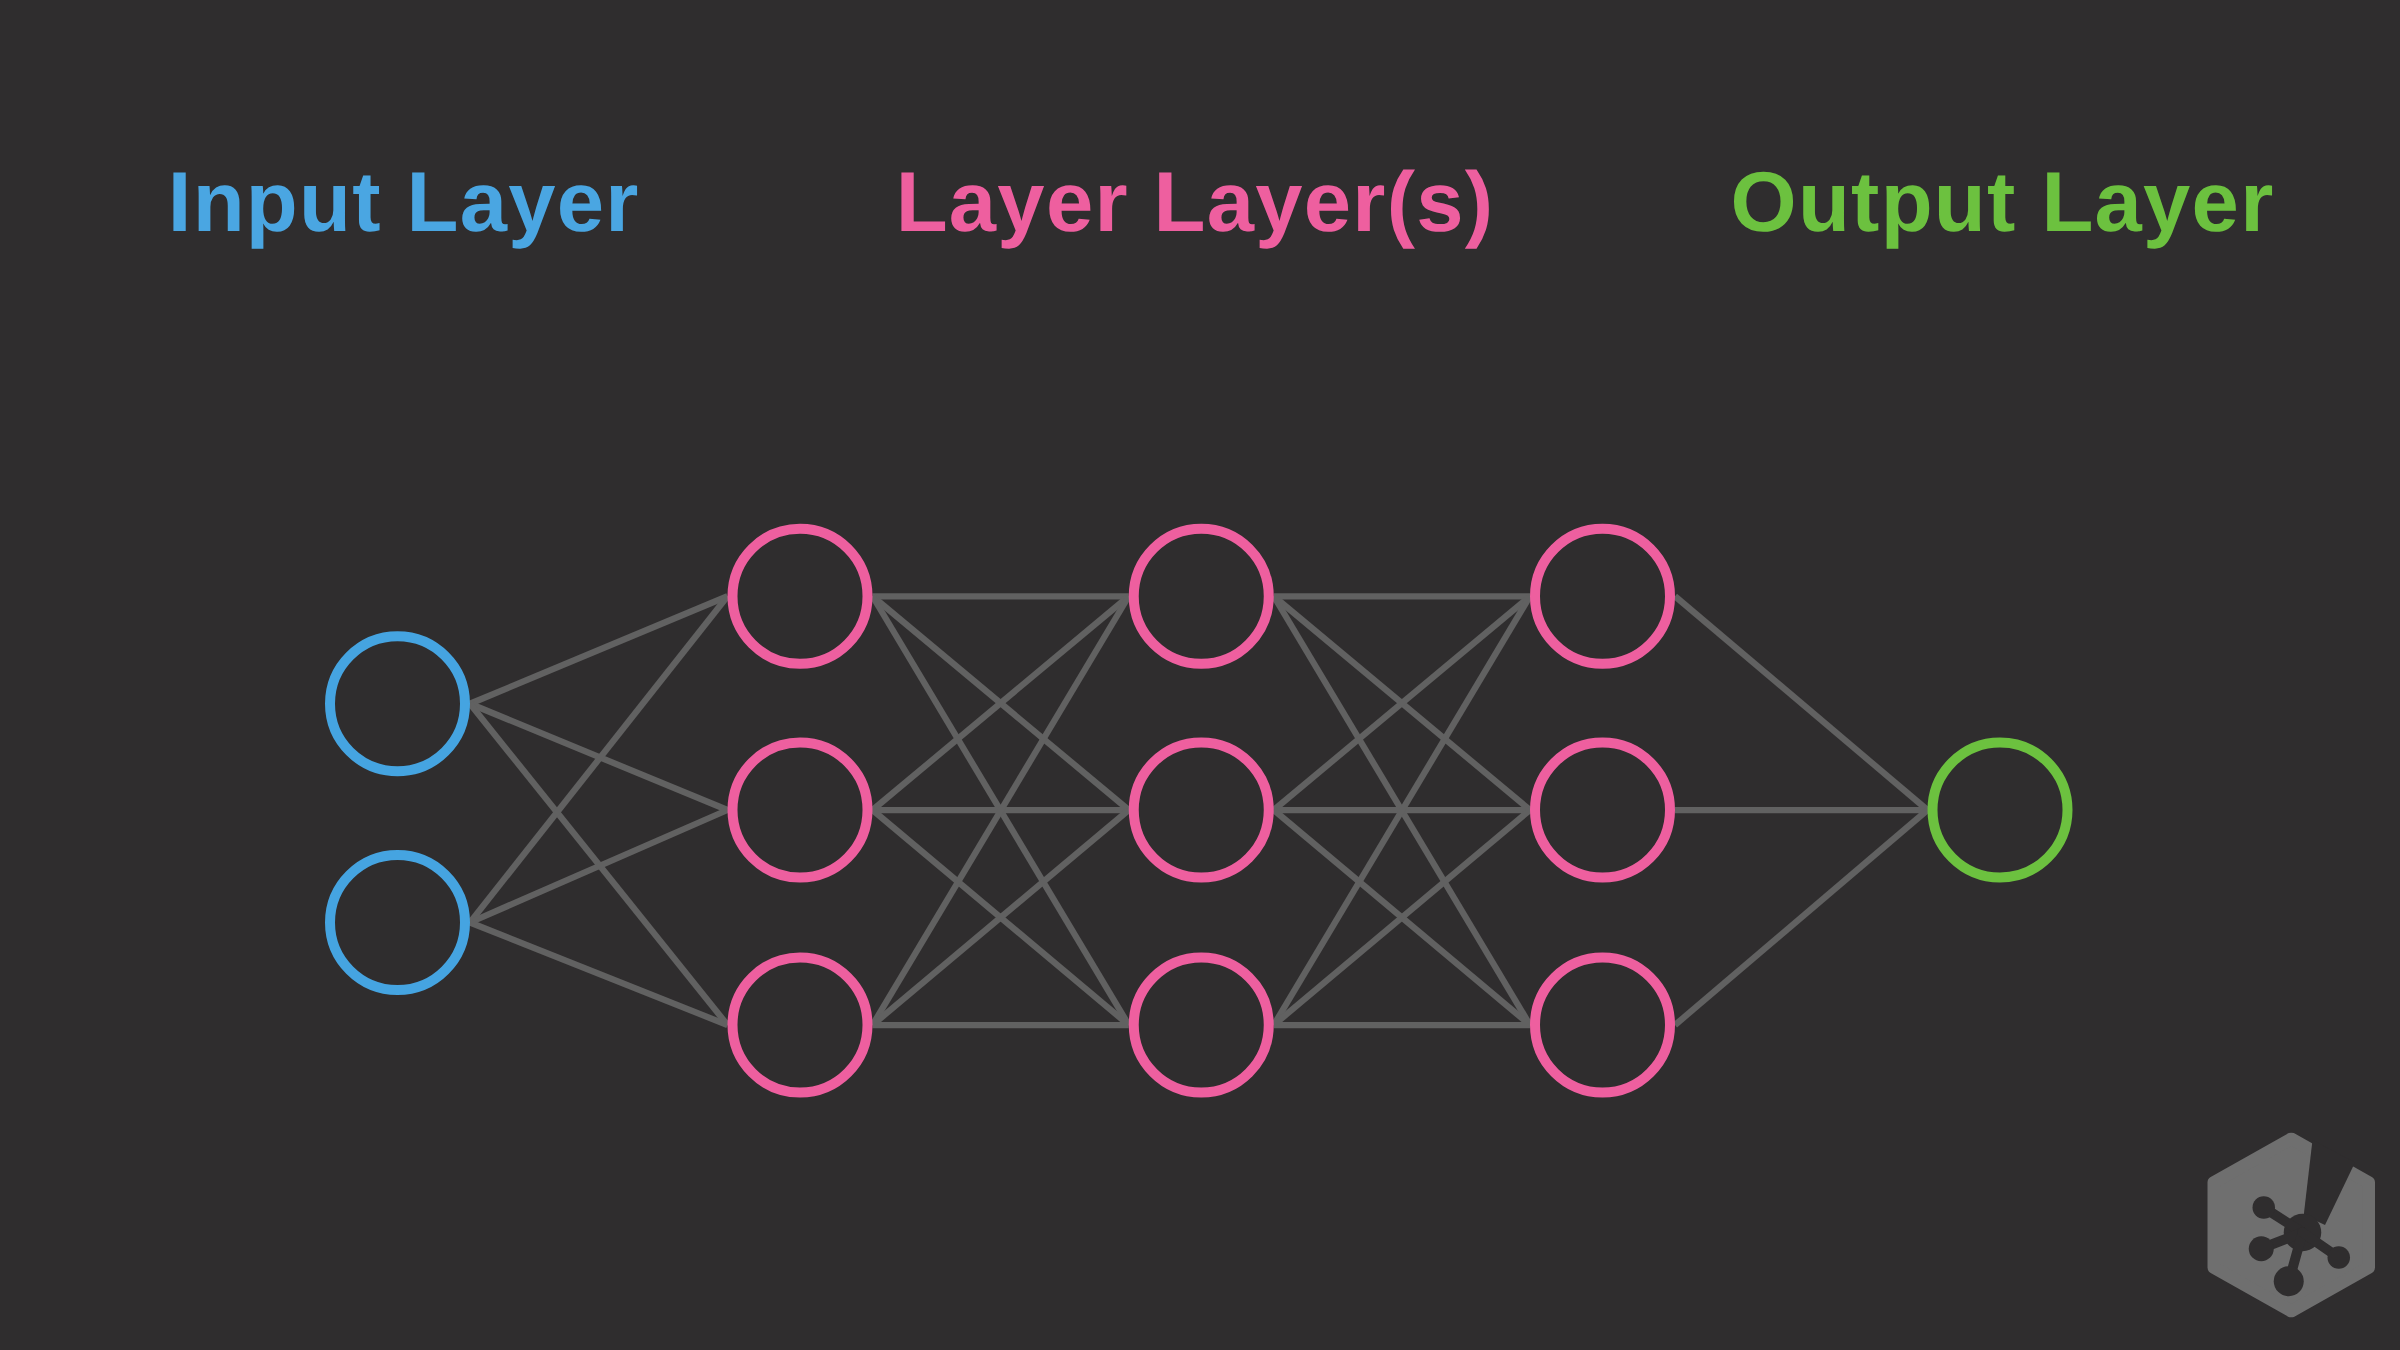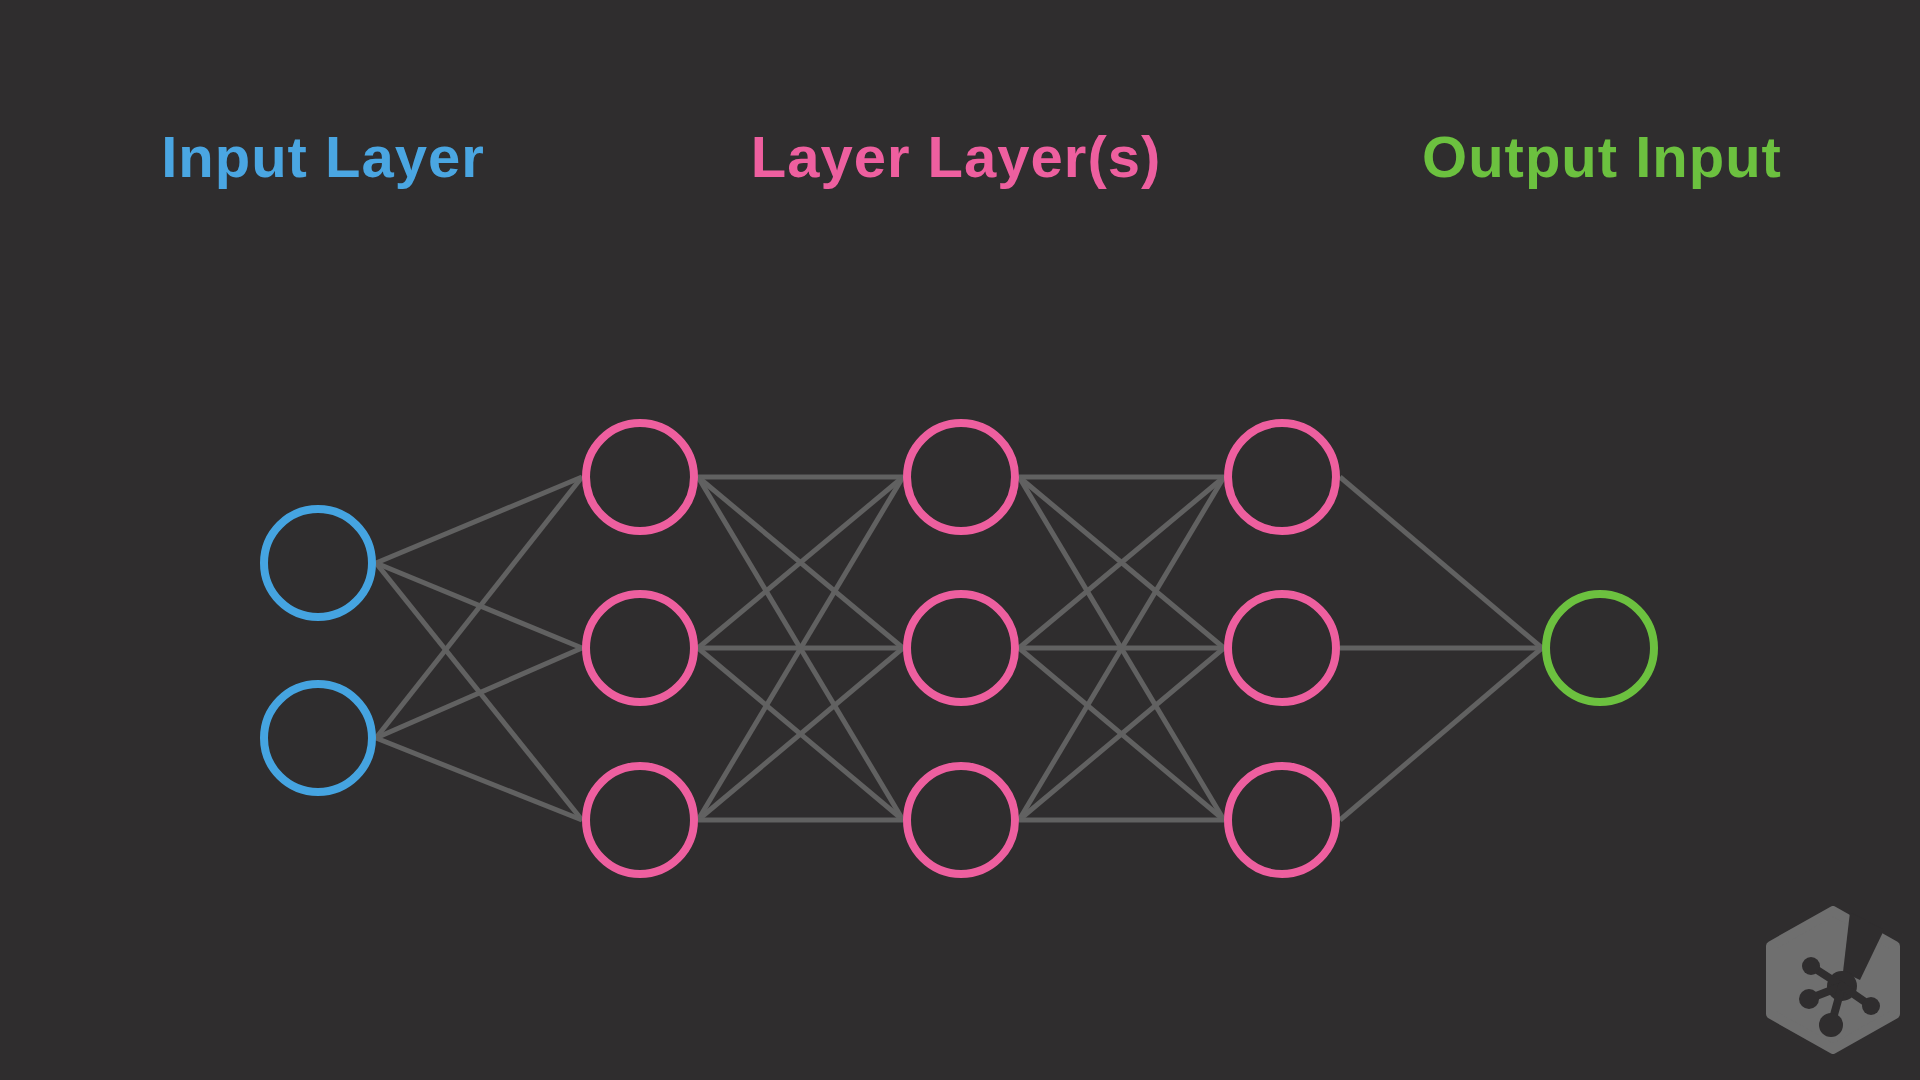--- a/index.html
+++ b/index.html
@@ -12,21 +12,21 @@
   }
   #stage {
     position: relative;
     width: 1920px;
     height: 1080px;
   }
   .layer-label {
     position: absolute;
     top: 128px;
     transform: translateX(-50%);
-    font-size: 58px;
+    font-size: 68px;
     font-weight: 700;
     letter-spacing: 1px;
     line-height: 1;
     white-space: nowrap;
     user-select: none;
   }
   #network {
     position: absolute;
     left: 0;
     top: 0;
@@ -41,21 +41,21 @@
 </style>
 </head>
 <body style="background: rgb(47, 45, 46);">
 
 <div id="stage">
 
   <div class="layer-label" style="left: 323px; color: rgb(74, 166, 226);">Input Layer</div>
 
   <div class="layer-label" style="left: 956px; color: rgb(238, 95, 159);">Layer Layer(s)</div>
 
-  <div class="layer-label" style="left: 1602px; color: rgb(108, 193, 63);">Output Input</div>
+  <div class="layer-label" style="left: 1602px; color: rgb(108, 193, 63);">Output Layer</div>
 
   <svg id="network" width="1920" height="1080" viewBox="0 0 1920 1080">
       <line x1="376" y1="563" x2="582" y2="477" stroke="#616161" stroke-width="5"></line>
       <line x1="376" y1="563" x2="582" y2="648" stroke="#616161" stroke-width="5"></line>
       <line x1="376" y1="563" x2="582" y2="820" stroke="#616161" stroke-width="5"></line>
       <line x1="376" y1="738" x2="582" y2="477" stroke="#616161" stroke-width="5"></line>
       <line x1="376" y1="738" x2="582" y2="648" stroke="#616161" stroke-width="5"></line>
       <line x1="376" y1="738" x2="582" y2="820" stroke="#616161" stroke-width="5"></line>
       <line x1="698" y1="477" x2="903" y2="477" stroke="#616161" stroke-width="5"></line>
       <line x1="698" y1="477" x2="903" y2="648" stroke="#616161" stroke-width="5"></line>

